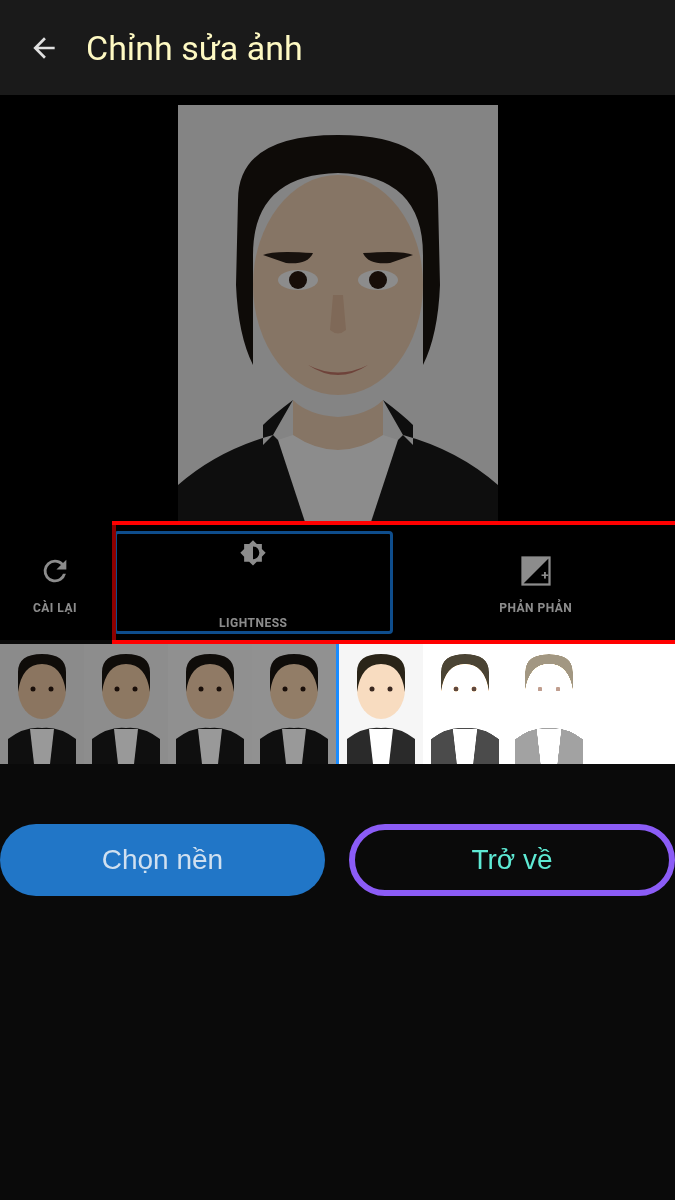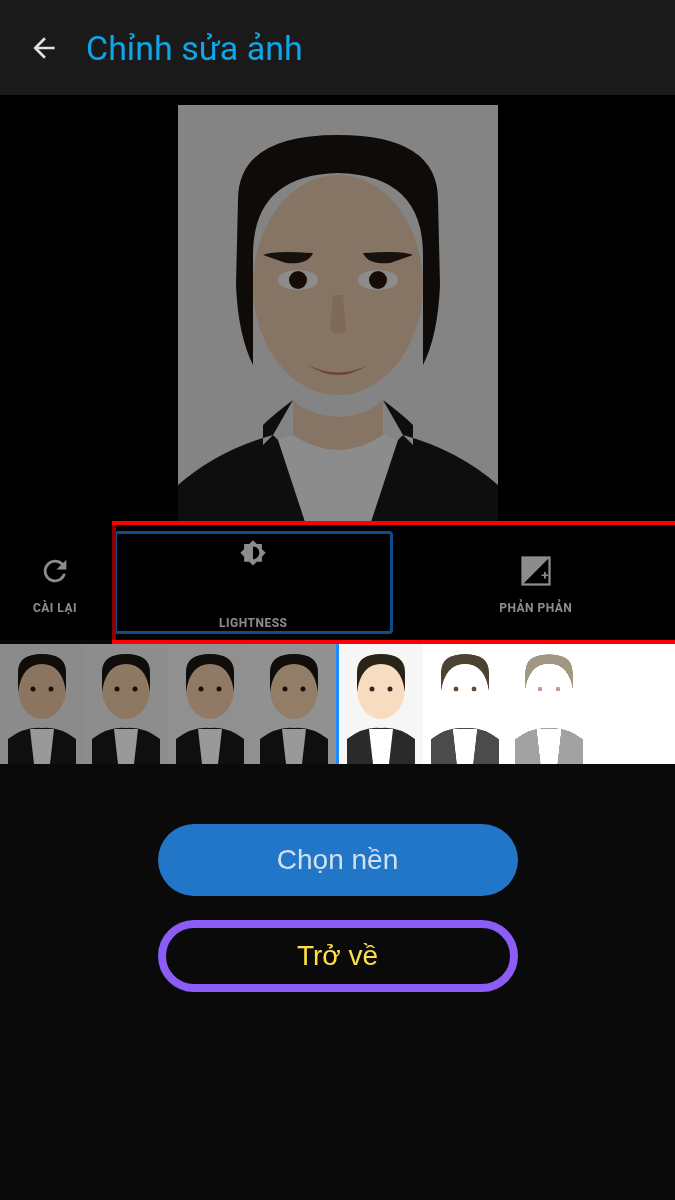--- a/index.html
+++ b/index.html
@@ -1,21 +1,21 @@
 <!DOCTYPE html>
 <html><head>
 <meta charset="utf-8">
 <style>
 * { margin: 0; padding: 0; box-sizing: border-box; }
 html, body { width: 675px; height: 1200px; background: #0a0a0a; font-family: -apple-system, Roboto, Arial, sans-serif; overflow: hidden; }
 
 .header { display: flex; align-items: center; height: 95px; padding: 0 20px; background: #1a1a1a; }
 .back-arrow { width: 48px; height: 48px; display: flex; align-items: center; justify-content: center; cursor: pointer; }
 .back-arrow svg { width: 32px; height: 32px; fill: #e0e0e0; }
-.header-title { font-size: 34px; color: #0ea5e9; margin-left: 18px; font-weight: 400; }
+.header-title { font-size: 34px; color: #fef9c3; margin-left: 18px; font-weight: 400; }
 
 .preview-area { display: flex; justify-content: center; padding-top: 10px; background: #000; position: relative; }
 .photo-preview { width: 320px; height: 420px; background: #eee; position: relative; overflow: hidden; }
 .photo-preview svg { width: 100%; height: 100%; display: block; }
 
 .dim-overlay { position: absolute; inset: 0; background: rgba(0,0,0,0.45); pointer-events: none; }
 
 .adjust-bar { display: flex; align-items: stretch; height: 115px; background: #000; position: relative; }
 .adjust-item { flex: 1; display: flex; flex-direction: column; align-items: center; justify-content: center; gap: 10px; color: #fff; cursor: pointer; position: relative; }
 .adjust-item.reset { flex: 0 0 110px; }
@@ -28,24 +28,24 @@
 .thumb-strip { display: flex; height: 120px; background: #000; margin-top: 4px; }
 .thumb { flex: 1; position: relative; background: #eee; cursor: pointer; }
 .thumb svg { width: 100%; height: 100%; display: block; }
 .thumb .t-dim { position: absolute; inset: 0; background: rgba(0,0,0,0.4); }
 .thumb.active { border-right: 3px solid #1a8cff; }
 .thumb.light .t-dim { background: rgba(255,255,255,0); }
 .thumb.lighter svg { filter: brightness(1.3); }
 .thumb.lightest svg { filter: brightness(1.8); }
 .thumb.max svg { filter: brightness(2.5); }
 
-.button-area { display: flex; flex-direction: column; align-items: center; gap: 24px; padding-top: 60px; }
+.button-area { display: flex; flex-direction: row; align-items: center; gap: 24px; padding-top: 60px; }
 .btn { width: 360px; height: 72px; border-radius: 36px; display: flex; align-items: center; justify-content: center; font-size: 28px; cursor: pointer; border: none; }
 .btn-primary { background: #2176c7; color: #d0e0f0; }
-.btn-secondary { background: transparent; color: #fde047; border: 8px solid #8b5cf6; }
+.btn-secondary { background: transparent; color: #5eead4; border: 6px solid #8b5cf6; }
 </style>
 </head>
 <body>
 
 <div class="header">
   <div class="back-arrow">
     <svg viewBox="0 0 24 24">
         <path d="M20 11H7.83l5.59-5.59L12 4l-8 8 8 8 1.41-1.41L7.83 13H20z"></path>
       </svg>
   </div>

